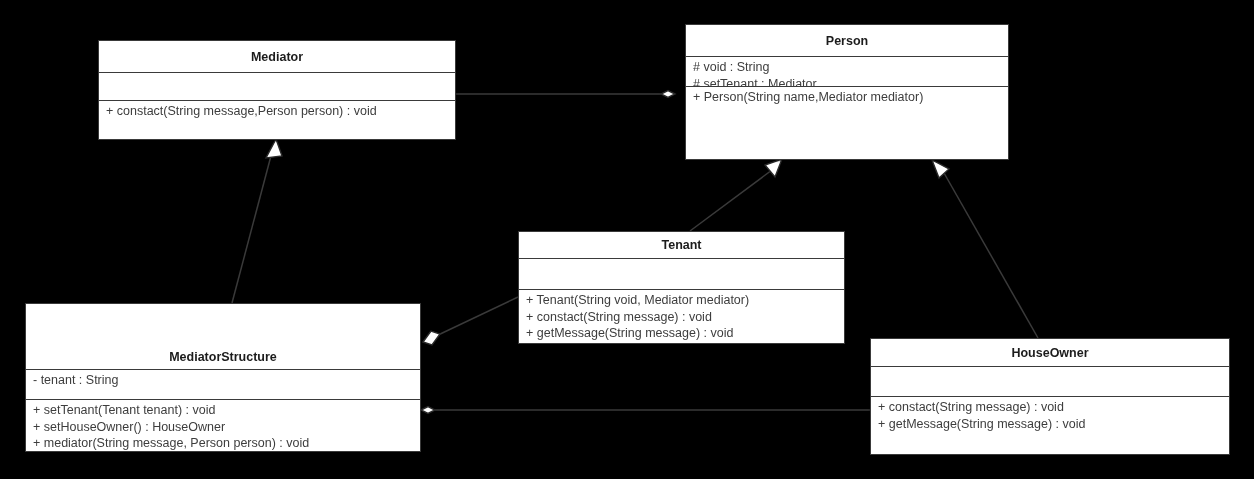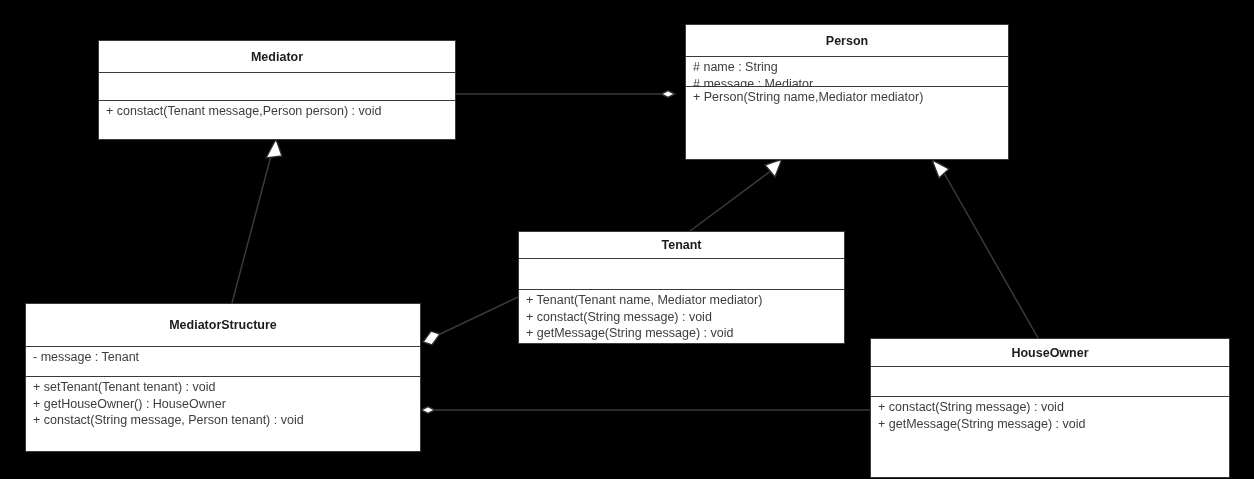--- a/index.html
+++ b/index.html
@@ -96,58 +96,58 @@
     <g>
       <line x1="435" y1="410" x2="870" y2="410" stroke="#3a3a3a" stroke-width="1.6"></line>
       <polygon points="421,410 428,406.5 435,410 428,413.5" fill="#ffffff" stroke="#2a2a2a" stroke-width="1.4"></polygon>
     </g>
   </svg>
 
   <div class="uml-class" id="cls-mediator" style="left: 98px; top: 40px; width: 358px; height: 100px;">
     <div class="class-header" style="height: 32px;">Mediator</div>
     <div class="compartment attrs empty-compartment" style="height: 28px;"></div>
     <div class="compartment methods">
-      <div class="member">+ constact(Tenant message,Person person) : void</div>
+      <div class="member">+ constact(String message,Person person) : void</div>
     </div>
   </div>
 
   <div class="uml-class" id="cls-person" style="left: 685px; top: 24px; width: 324px; height: 136px;">
     <div class="class-header" style="height: 32px;">Person</div>
     <div class="compartment attrs" style="height: 30px;">
-      <div class="member"># name : String</div>
-      <div class="member"># message : Mediator</div>
+      <div class="member"># void : String</div>
+      <div class="member"># setTenant : Mediator</div>
     </div>
     <div class="compartment methods">
       <div class="member">+ Person(String name,Mediator mediator)</div>
     </div>
   </div>
 
   <div class="uml-class" id="cls-tenant" style="left: 518px; top: 231px; width: 327px; height: 113px;">
     <div class="class-header" style="height: 27px;">Tenant</div>
     <div class="compartment attrs empty-compartment" style="height: 31px;"></div>
     <div class="compartment methods">
-      <div class="member">+ Tenant(Tenant name, Mediator mediator)</div>
+      <div class="member">+ Tenant(String void, Mediator mediator)</div>
       <div class="member">+ constact(String message) : void</div>
       <div class="member">+ getMessage(String message) : void</div>
     </div>
   </div>
 
   <div class="uml-class" id="cls-mediatorstructure" style="left: 25px; top: 303px; width: 396px; height: 149px;">
-    <div class="class-header" style="height: 43px;">MediatorStructure</div>
+    <div class="class-header" style="height: 26px; margin-top: 40px;">MediatorStructure</div>
     <div class="compartment attrs" style="height: 30px;">
-      <div class="member">- message : Tenant</div>
+      <div class="member">- tenant : String</div>
     </div>
     <div class="compartment methods">
       <div class="member">+ setTenant(Tenant tenant) : void</div>
-      <div class="member">+ getHouseOwner() : HouseOwner</div>
-      <div class="member">+ constact(String message, Person tenant) : void</div>
+      <div class="member">+ setHouseOwner() : HouseOwner</div>
+      <div class="member">+ mediator(String message, Person person) : void</div>
     </div>
   </div>
 
-  <div class="uml-class" id="cls-houseowner" style="left: 870px; top: 338px; width: 360px; height: 140px;">
+  <div class="uml-class" id="cls-houseowner" style="left: 870px; top: 338px; width: 360px; height: 117px;">
     <div class="class-header" style="height: 28px;">HouseOwner</div>
     <div class="compartment attrs empty-compartment" style="height: 30px;"></div>
     <div class="compartment methods">
       <div class="member">+ constact(String message) : void</div>
       <div class="member">+ getMessage(String message) : void</div>
     </div>
   </div>
 
 </div>
 

